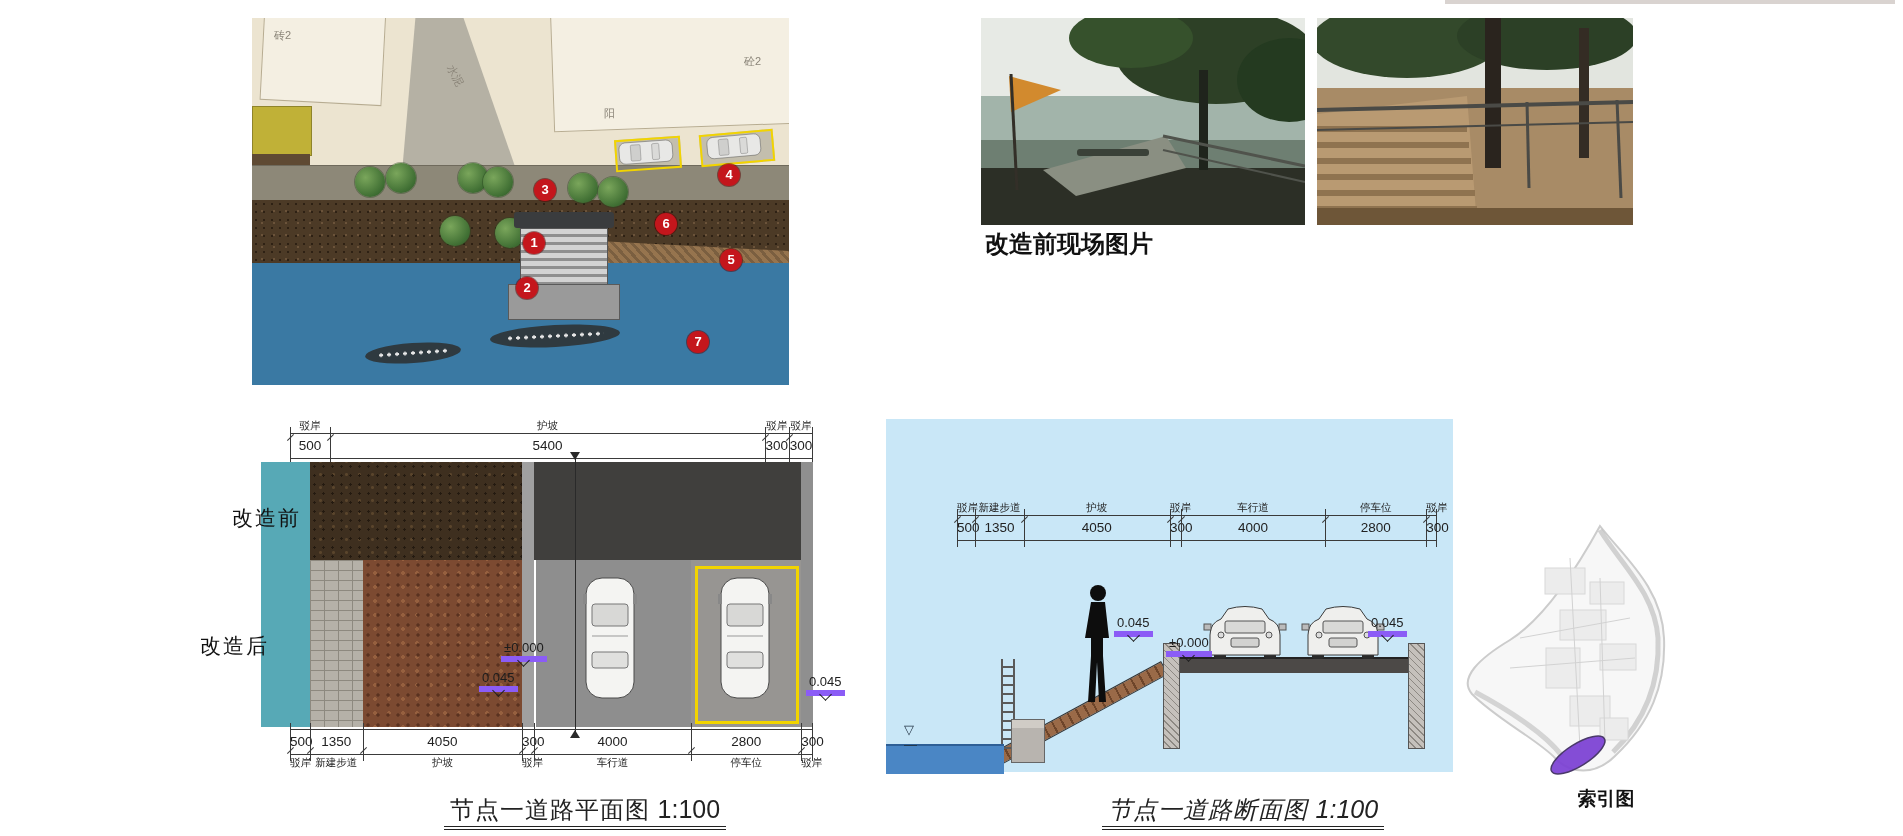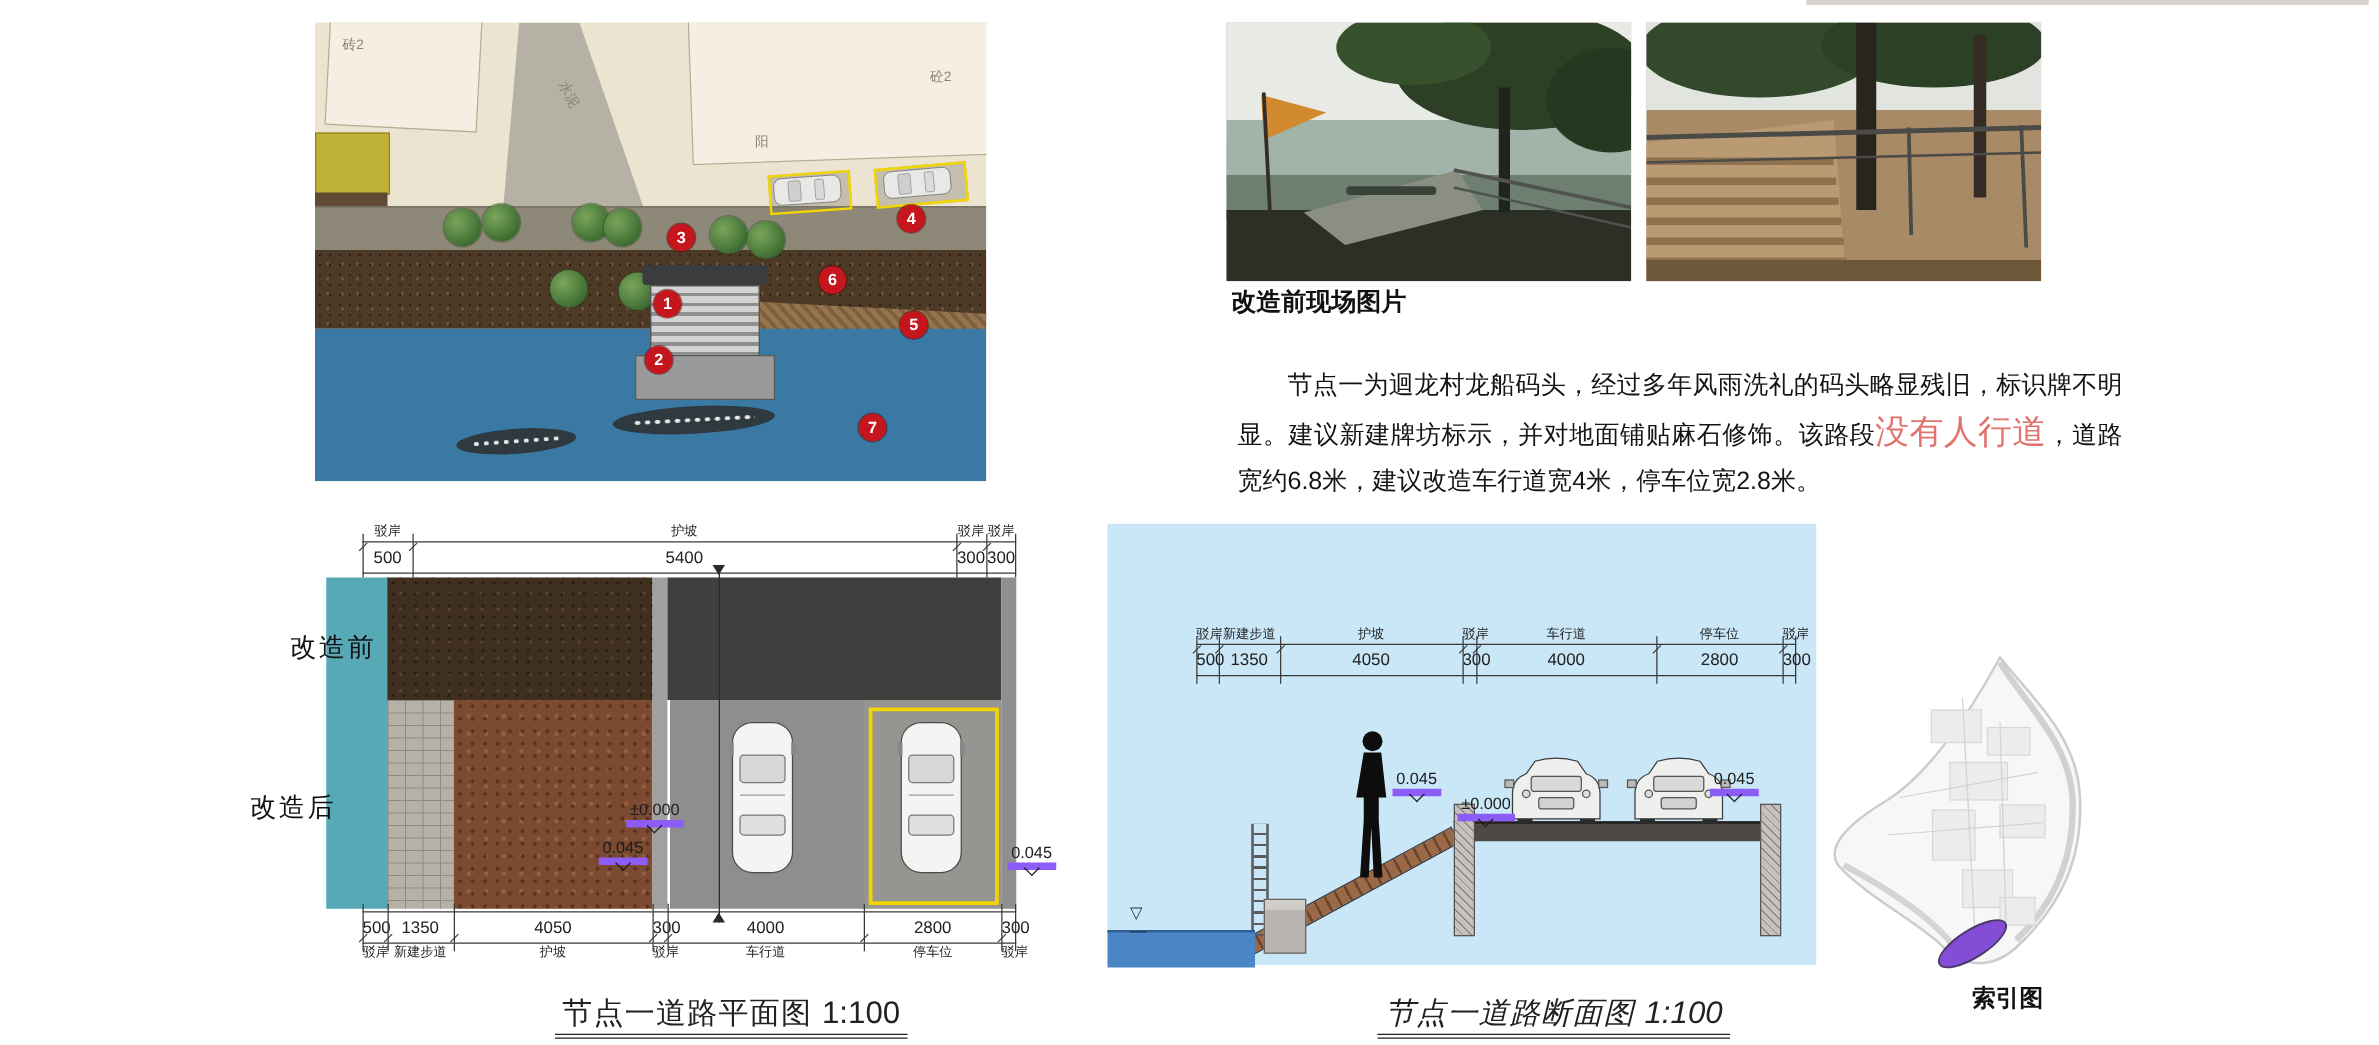--- a/index.html
+++ b/index.html
@@ -42,21 +42,21 @@
     font-size:13px;font-weight:bold;text-align:center;line-height:22px;box-shadow:0 0 0 1px rgba(90,0,0,.5);}
 
   
   #legend{left:792px;top:14px;width:210px;}
   .legend-item{font-size:17.5px;font-weight:bold;line-height:25.5px;white-space:nowrap;color:#111;}
 
   
   .photo{overflow:hidden;background:#ccc;}
   #photo1{left:981px;top:18px;width:324px;height:207px;}
   #photo2{left:1317px;top:18px;width:316px;height:207px;}
-  #photo-caption{left:985px;top:228px;font-size:20px;font-weight:bold;color:#111;}
+  #photo-caption{left:985px;top:228px;font-size:24px;font-weight:bold;color:#111;}
 
   
   #desc{left:990px;top:290px;width:708px;font-size:20px;line-height:37px;text-indent:2em;
     text-align:justify;color:#141414;}
   #desc .hl{color:#e0736e;font-size:27px;line-height:37px;}
 
   
   .dimchain{position:absolute;display:flex;align-items:stretch;}
   .dimchain::before{content:"";position:absolute;right:0;top:9px;bottom:-6px;width:1px;background:#3a3a3a;}
   .dimchain.flip::before{top:-6px;bottom:9px;}
@@ -225,21 +225,20 @@
       <rect x="262" y="10" width="10" height="130" fill="#342c24"></rect>
       <line x1="0" y1="92" x2="316" y2="84" stroke="#4a4a46" stroke-width="4"></line>
       <line x1="0" y1="112" x2="316" y2="104" stroke="#4a4a46" stroke-width="2"></line>
       <line x1="210" y1="84" x2="212" y2="170" stroke="#4a4a46" stroke-width="3"></line>
       <line x1="300" y1="82" x2="304" y2="180" stroke="#4a4a46" stroke-width="3"></line>
       <rect y="190" width="316" height="17" fill="#6e5638"></rect>
     </svg>
   </div>
   <div id="photo-caption" class="abs">改造前现场图片</div>
 
-  <div id="desc" class="abs"><span>节点一为迴龙村龙船码头，经过多年风雨洗礼的码头略显残旧，标识牌不明显。建议新建牌坊标示，并对地面铺贴麻石修饰。该路段</span><span class="hl">没有人行道</span><span>，道路宽约6.8米，建议改造车行道宽4米，停车位宽2.8米。</span></div>
 
   <div class="dimchain" style="left:290px;top:418px;width:523px;">
 
       <div class="dimseg" style="flex-grow: 500;">
         <div class="seg-label">驳岸</div>
         <div class="seg-value">500</div>
       </div>
 
       <div class="dimseg" style="flex-grow: 5400;">
         <div class="seg-label">护坡</div>

